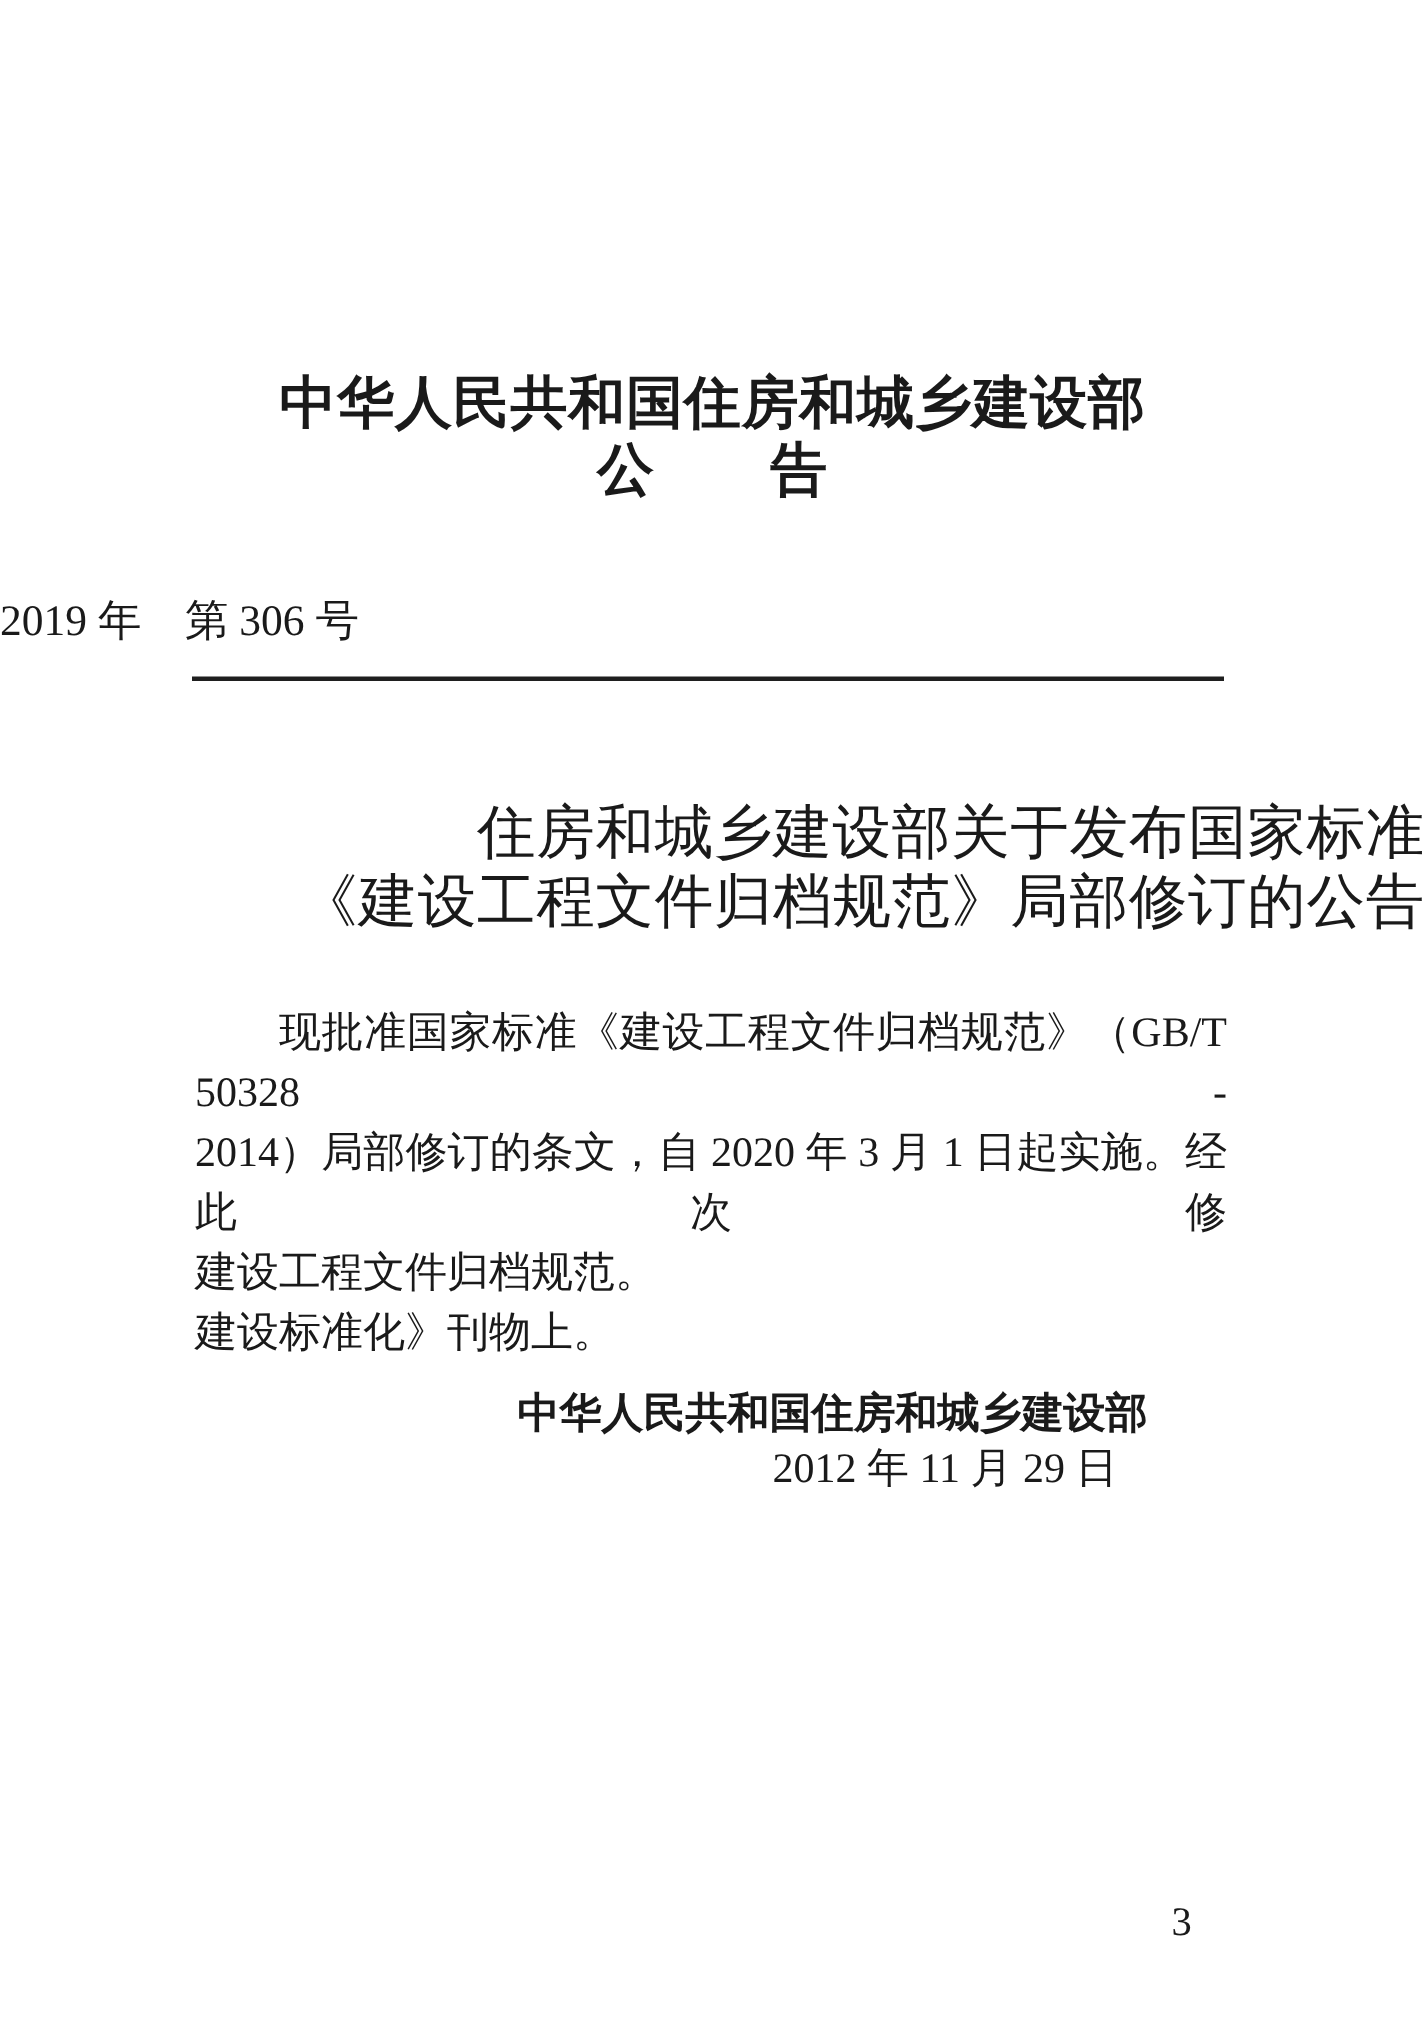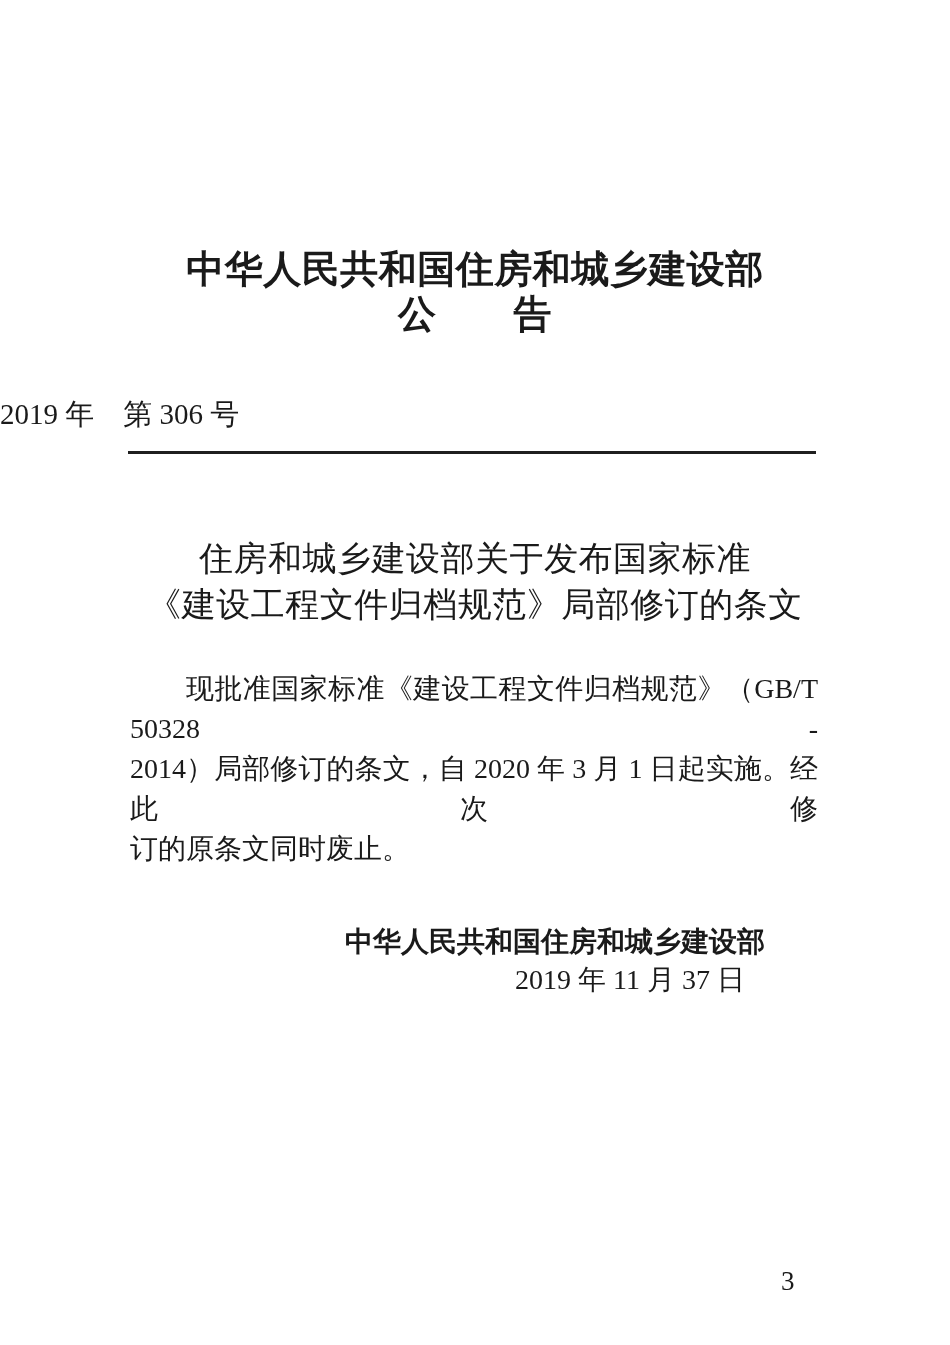--- a/index.html
+++ b/index.html
@@ -47,23 +47,23 @@
     left: 128px;
     top: 451px;
     width: 688px;
     height: 3px;
     background: #1f1f1f;
   }
   .subtitle {
     position: absolute;
     left: 0;
     width: 100%;
-    text-align: center;
-    font-family: Liberation Sans, sans-serif;
-    font-size: 34px;
+    text-align: right;
+    font-family: Liberation Mono, monospace;
+    font-size: 39px;
     line-height: 37px;
     letter-spacing: 0.5px;
     white-space: pre;
   }
   .subtitle-1 { top: 540px; }
   .subtitle-2 { top: 586px; }
   .body-text {
     position: absolute;
     left: 130px;
     top: 669px;
@@ -114,27 +114,28 @@
   <div class="heading heading-ministry">中华人民共和国住房和城乡建设部</div>
 
   <div class="heading heading-gonggao">公　　告</div>
 
   <div class="doc-number">2019 年　第 306 号</div>
 
   <div class="rule"></div>
 
   <div class="subtitle subtitle-1">住房和城乡建设部关于发布国家标准</div>
 
-  <div class="subtitle subtitle-2">《建设工程文件归档规范》局部修订的条文</div>
+  <div class="subtitle subtitle-2">《建设工程文件归档规范》局部修订的公告</div>
 
   <div class="body-text">
     <div class="body-line indent flush">现批准国家标准《建设工程文件归档规范》（GB/T 50328 -</div>
     <div class="body-line flush">2014）局部修订的条文，自 2020 年 3 月 1 日起实施。经此次修</div>
-    <div class="body-line">订的原条文同时废止。</div>
+    <div class="body-line">建设工程文件归档规范。</div>
+    <div class="body-line">建设标准化》刊物上。</div>
   </div>
 
   <div class="signature">中华人民共和国住房和城乡建设部</div>
 
-  <div class="sign-date">2019 年 11 月 37 日</div>
+  <div class="sign-date">2012 年 11 月 29 日</div>
 
   <div class="page-number">3</div>
 
 </div>
 
 </body></html>

